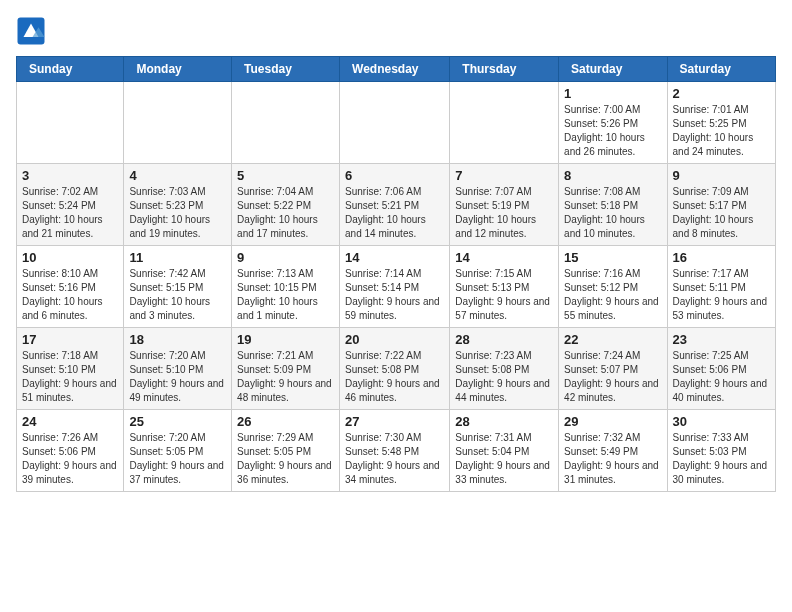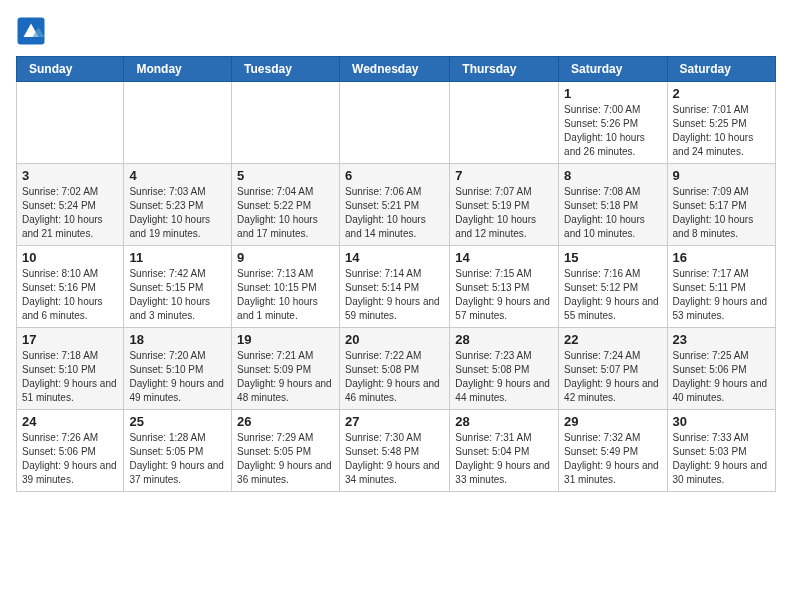--- a/index.html
+++ b/index.html
@@ -271,21 +271,21 @@
       </tr>
       <tr>
         <td>
           <span class="day-num">24</span>
           <div class="day-info">Sunrise: 7:26 AM
 Sunset: 5:06 PM
 Daylight: 9 hours and 39 minutes.</div>
         </td>
         <td>
           <span class="day-num">25</span>
-          <div class="day-info">Sunrise: 1:28 AM
+          <div class="day-info">Sunrise: 7:20 AM
 Sunset: 5:05 PM
 Daylight: 9 hours and 37 minutes.</div>
         </td>
         <td>
           <span class="day-num">26</span>
           <div class="day-info">Sunrise: 7:29 AM
 Sunset: 5:05 PM
 Daylight: 9 hours and 36 minutes.</div>
         </td>
         <td>

